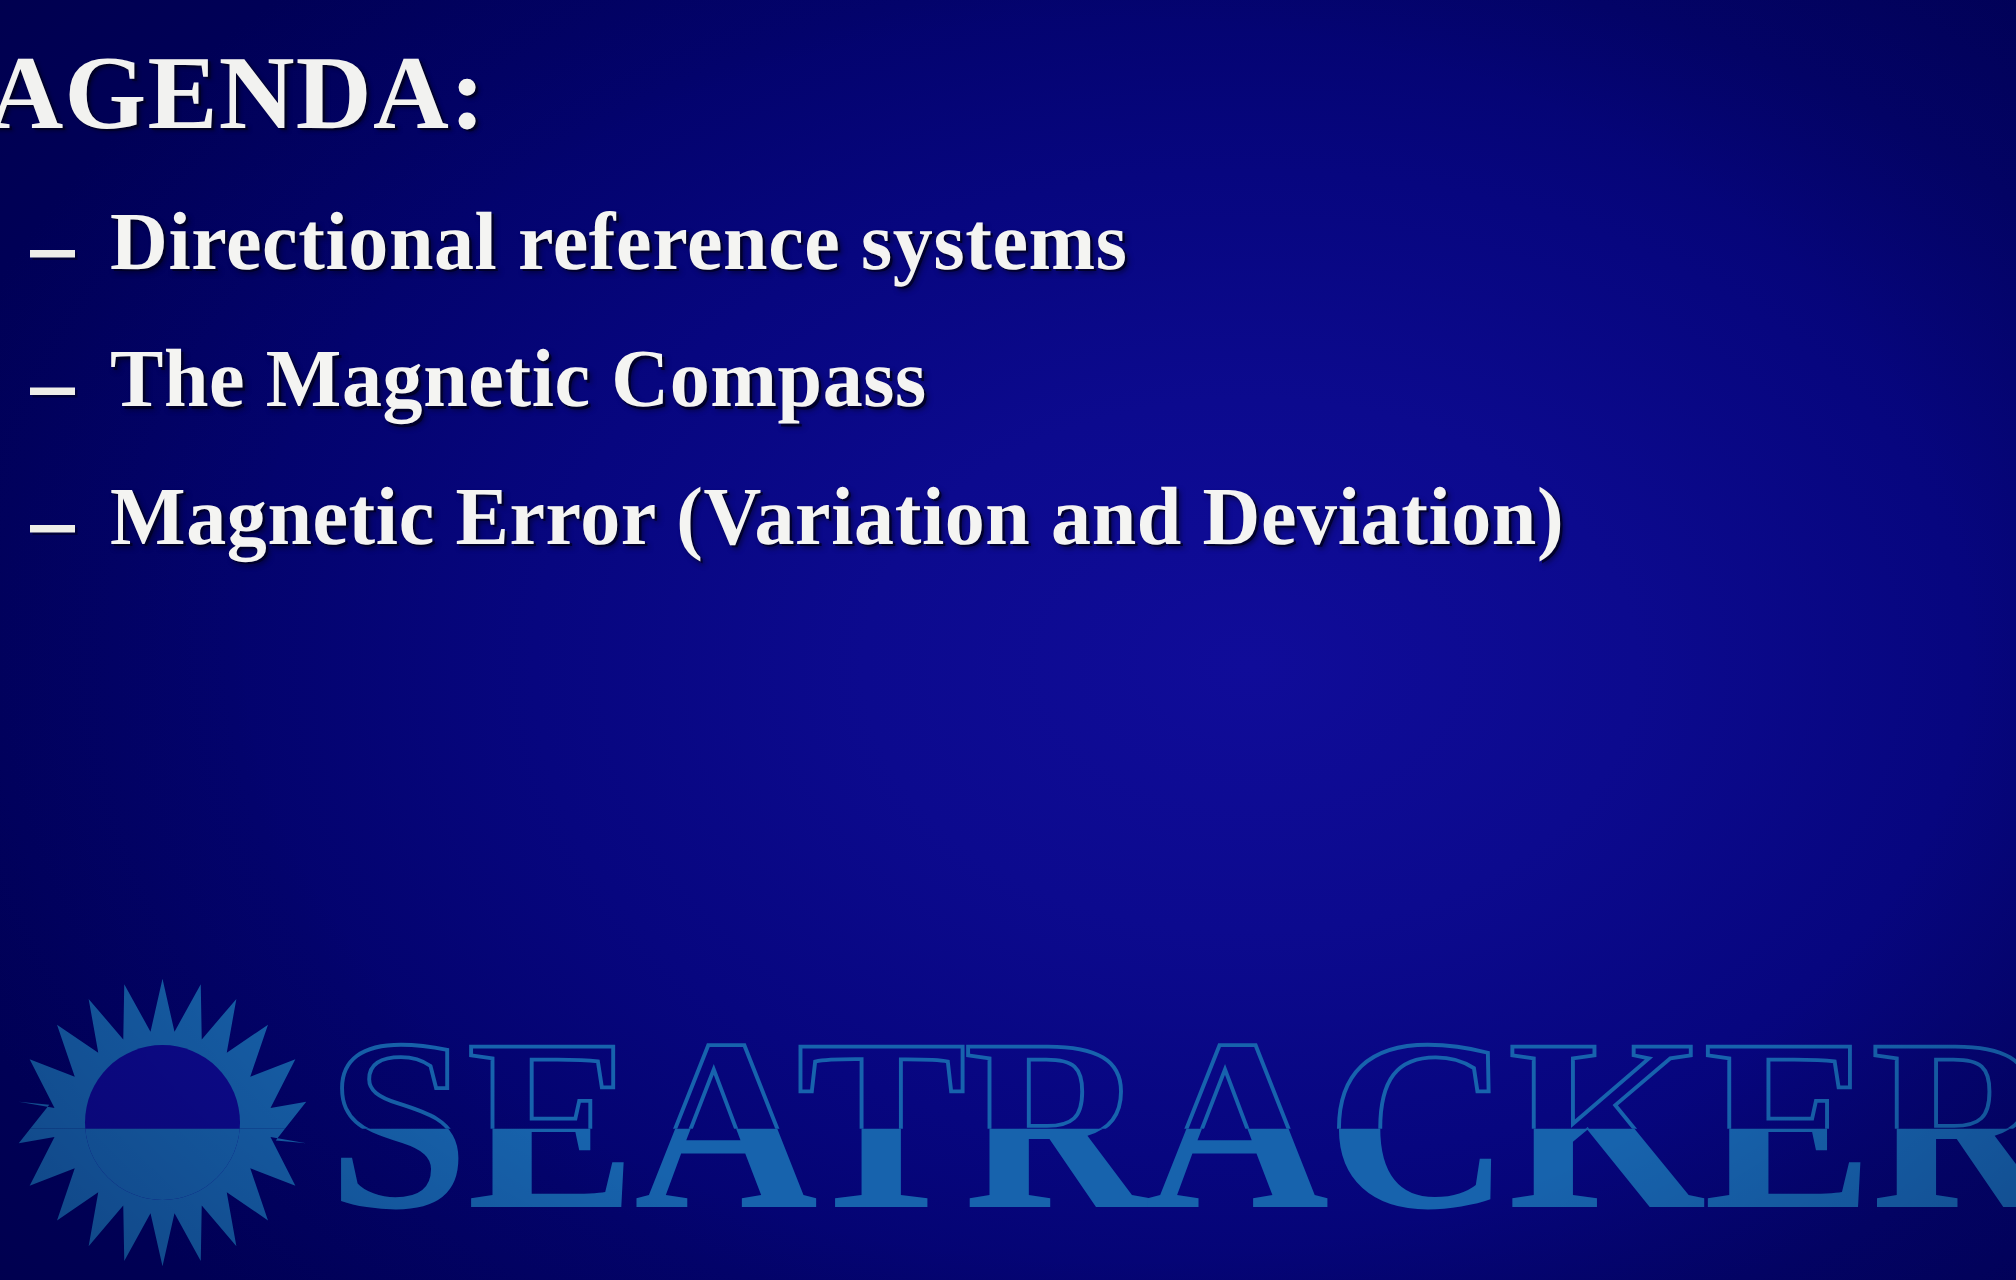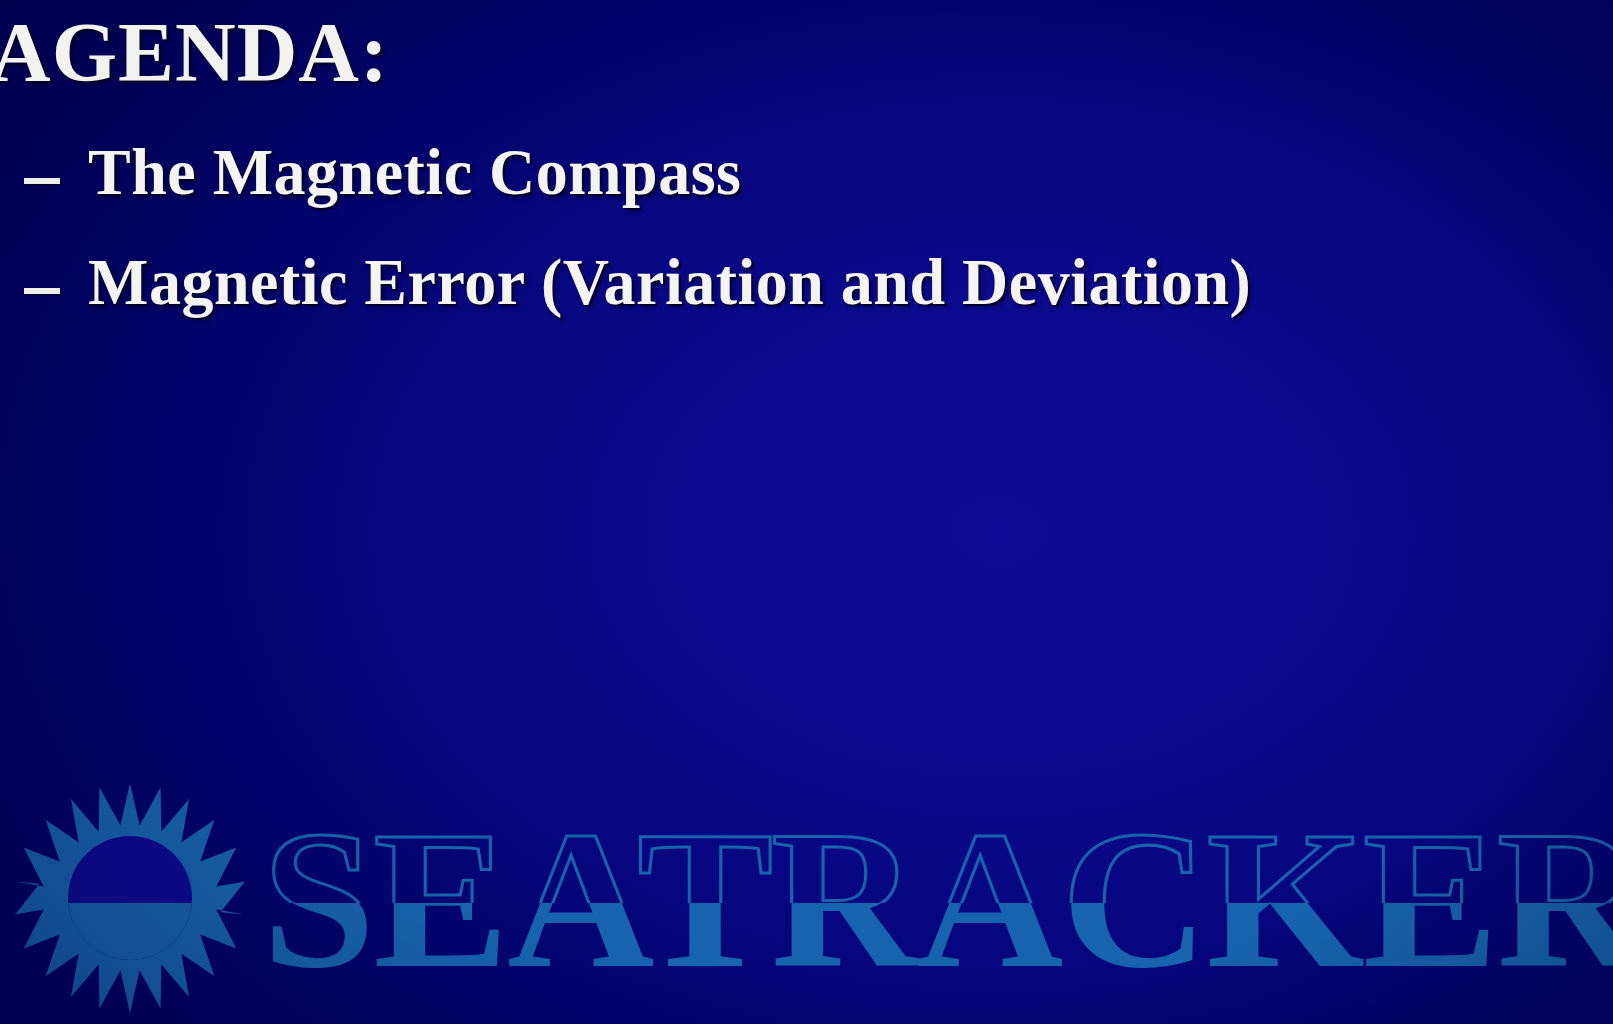--- a/index.html
+++ b/index.html
@@ -43,20 +43,21 @@
     height: 254px;
     pointer-events: none;
   }
   #watermark svg { display: block; }
 
   
   #content {
     position: absolute;
     inset: 0;
     z-index: 3;
+    margin-top: 22px;
   }
 
   .title {
     position: absolute;
     left: -10px;
     top: 4px;
     font-size: 84px;
     font-weight: bold;
     color: #f2f2f0;
     letter-spacing: 1px;
@@ -164,20 +165,24 @@
   </div>
 
   <div id="vignette"></div>
 
   <div id="content">
 
     <div class="title">AGENDA:</div>
 
     <div id="bullets">
 
+      <div class="bullet">
+        <span class="dash" aria-label="–"></span>
+        <span class="btext">Directional reference systems</span>
+      </div>
 
       <div class="bullet">
         <span class="dash" aria-label="–"></span>
         <span class="btext">The Magnetic Compass</span>
       </div>
 
       <div class="bullet">
         <span class="dash" aria-label="–"></span>
         <span class="btext">Magnetic Error (Variation and Deviation)</span>
       </div>

